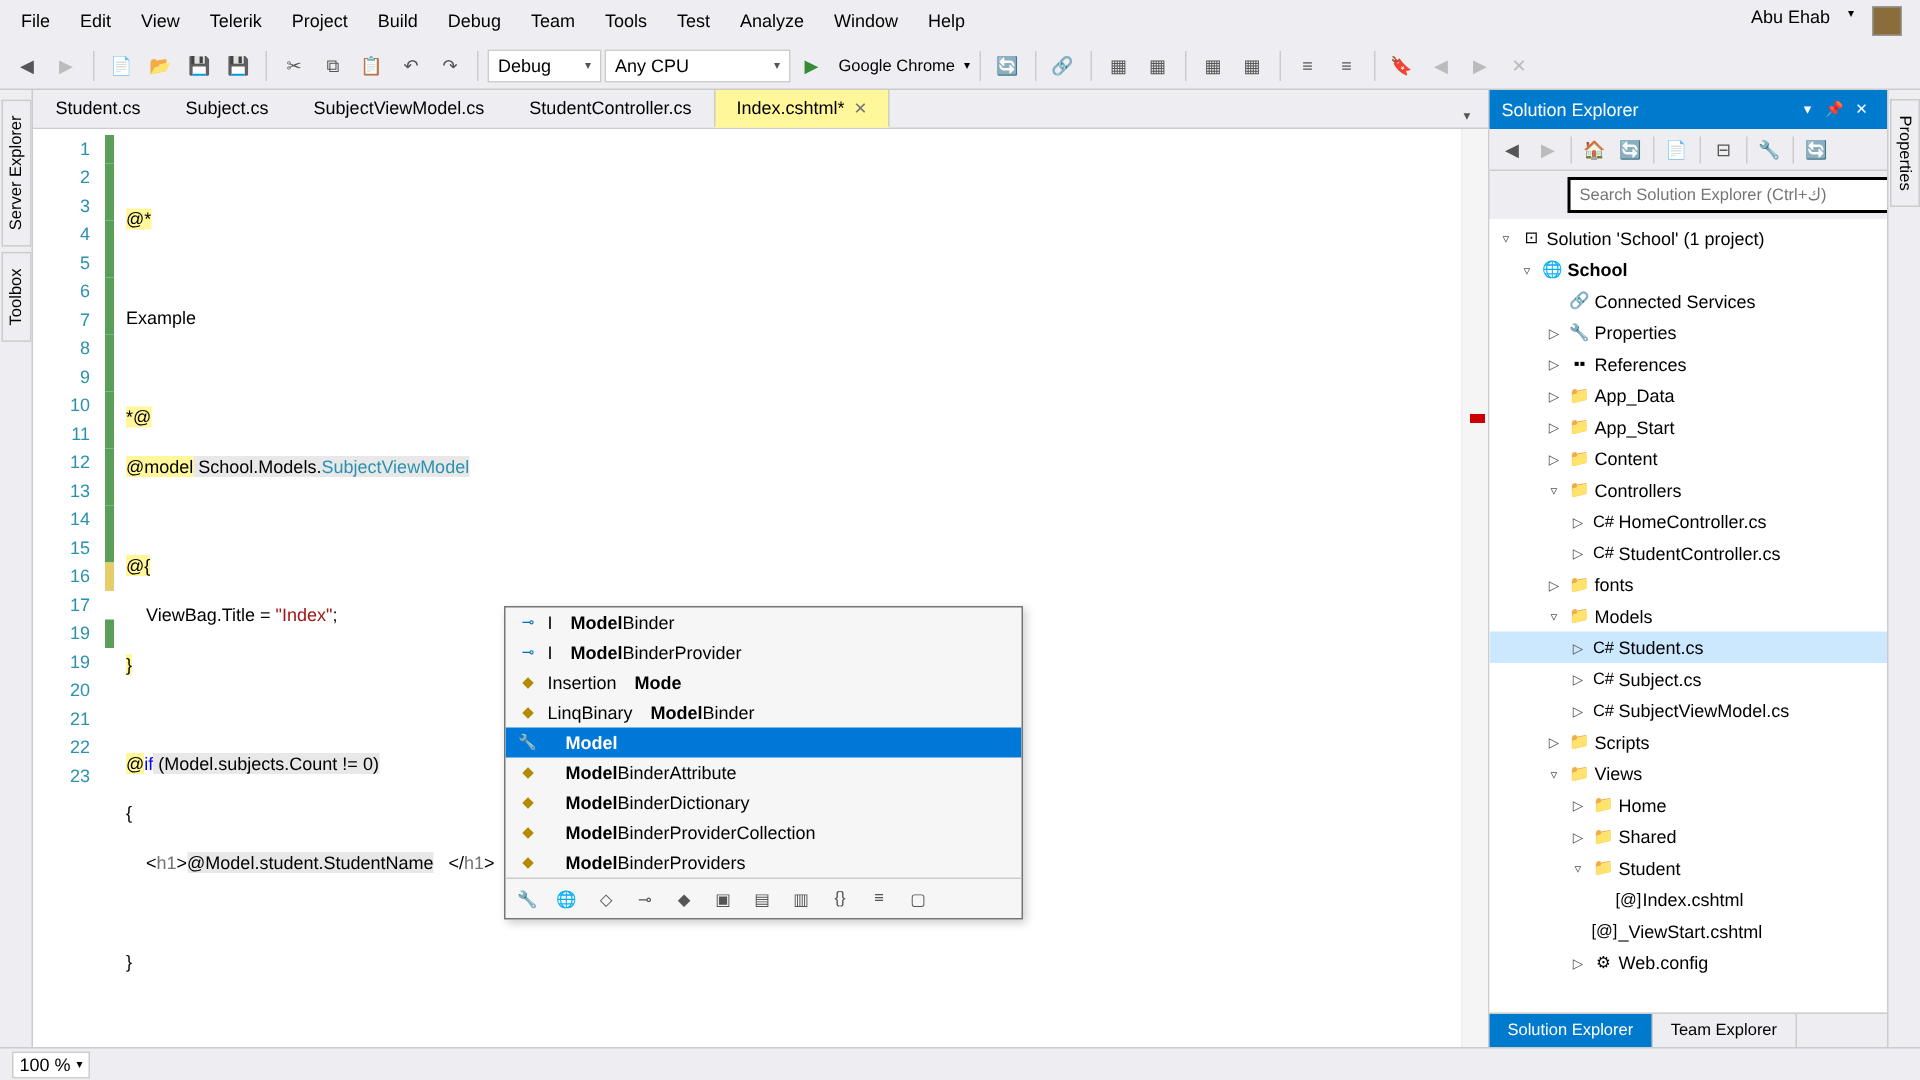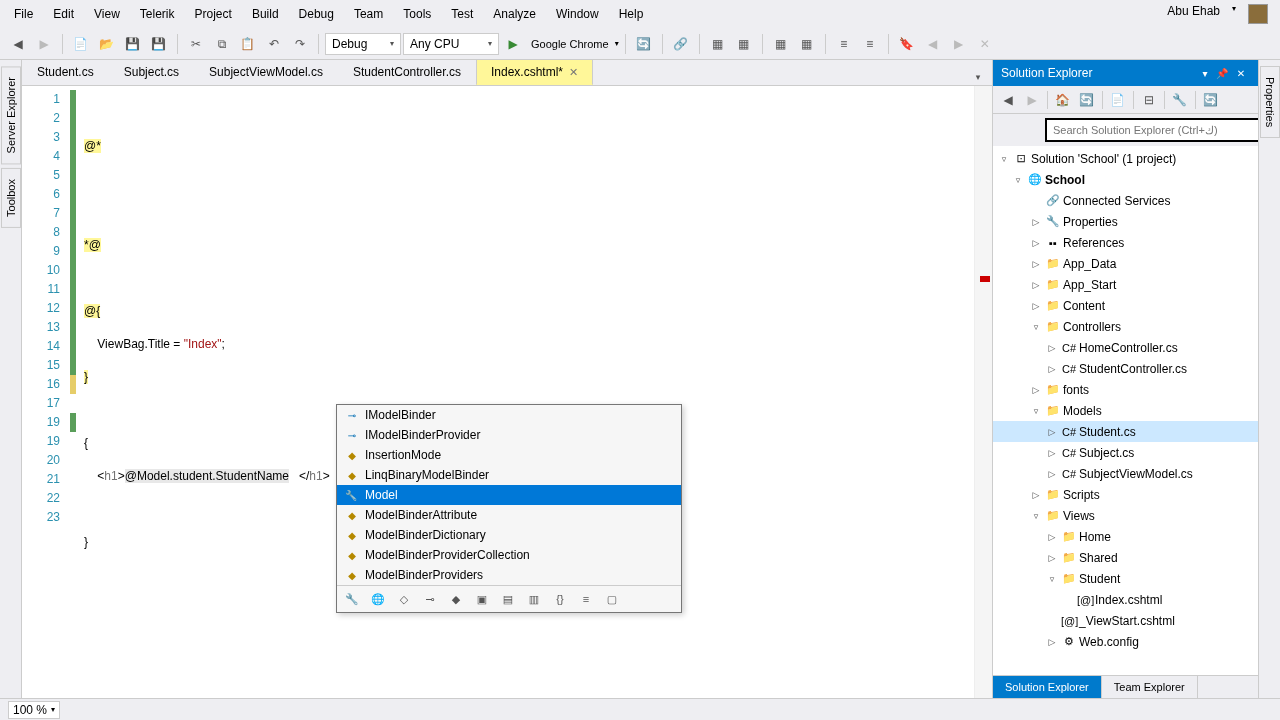--- a/index.html
+++ b/index.html
@@ -57,21 +57,21 @@
 
 
 .intellisense { position: absolute; left: 336px; top: 404px; width: 346px; background: #f6f6f6; border: 1px solid #767676; box-shadow: 2px 2px 6px rgba(0,0,0,0.2); z-index: 50; }
 .isense-list { max-height: 200px; overflow-y: auto; }
 .isense-item { padding: 3px 8px; display: flex; align-items: center; gap: 6px; font-family: "Segoe UI"; font-size: 12px; }
 .isense-item.selected { background: #0078d7; color: #fff; }
 .isense-icon { width: 14px; height: 14px; display: inline-flex; align-items: center; justify-content: center; font-size: 10px; }
 .isense-icon.interface { color: #006db3; }
 .isense-icon.class { color: #b58900; }
 .isense-icon.prop { color: #555; }
-.isense-item .bold { font-weight: normal; }
+.isense-item .bold { font-weight: bold; margin-left: 12px; }
 .isense-filter { border-top: 1px solid #ccc; padding: 4px 6px; display: flex; gap: 8px; }
 .isense-filter .fbtn { width: 18px; height: 18px; display: flex; align-items: center; justify-content: center; font-size: 11px; color: #555; border: 1px solid transparent; }
 
 
 .sol-panel { width: 266px; background: #eeeef2; border-left: 1px solid #ccc; display: flex; flex-direction: column; }
 .sol-title { background: #007acc; color: #fff; padding: 5px 8px; font-size: 11px; display: flex; align-items: center; }
 .sol-title .spacer { flex: 1; }
 .sol-title .tbtn { width: 18px; height: 16px; display: flex; align-items: center; justify-content: center; font-size: 10px; }
 .sol-toolbar { height: 28px; background: #eeeef2; border-bottom: 1px solid #ccc; display: flex; align-items: center; padding: 0 4px; gap: 2px; }
 .sol-toolbar .sbtn { width: 22px; height: 22px; display: flex; align-items: center; justify-content: center; color: #555; font-size: 12px; }
@@ -136,21 +136,21 @@
   <div class="tb-btn">⧉</div>
   <div class="tb-btn">📋</div>
   <div class="tb-btn">↶</div>
   <div class="tb-btn">↷</div>
   <div class="tb-sep"></div>
   <div class="tb-combo" style="width:76px">
       <span>Debug</span>
       <span class="spacer" style="flex:1"></span>
       <span class="arrow">▾</span>
     </div>
-  <div class="tb-combo" style="width:96px">
+  <div class="tb-combo" style="width:124px">
       <span>Any CPU</span>
       <span class="spacer" style="flex:1"></span>
       <span class="arrow">▾</span>
     </div>
   <div class="tb-btn tb-play">▶</div>
   <span style="font-size:11px;padding:0 4px">Google Chrome</span>
   <span style="font-size:8px">▾</span>
   <div class="tb-sep"></div>
   <div class="tb-btn">🔄</div>
   <div class="tb-sep"></div>
@@ -238,27 +238,30 @@
           <div></div>
           <div></div>
           <div></div>
           <div></div>
           <div></div>
         </div>
       <div class="code">
 <div class="ln"></div>
 <div class="ln"><span class="c-razorat">@*</span></div>
 <div class="ln"></div>
+<div class="ln"><span>Example</span></div>
 <div class="ln"></div>
 <div class="ln"><span class="c-razorat">*@</span></div>
+<div class="ln"><span class="c-razorat">@model</span><span class="c-grey"> School.Models.</span><span class="c-type c-grey">SubjectViewModel</span></div>
 <div class="ln"></div>
 <div class="ln"><span class="c-razorat">@{</span></div>
 <div class="ln"><span>    ViewBag.Title = </span><span class="c-str">"Index"</span><span>;</span></div>
 <div class="ln"><span class="c-razorat">}</span></div>
 <div class="ln"></div>
+<div class="ln"><span class="c-razorat">@</span><span class="c-kw">if</span><span class="c-grey"> (Model.subjects.Count != 0)</span></div>
 <div class="ln"><span>{</span></div>
 <div class="ln"><span>    &lt;</span><span class="c-tag">h1</span><span>&gt;</span><span class="c-grey">@Model.student.StudentName</span><span>   &lt;/</span><span class="c-tag">h1</span><span>&gt;</span></div>
 <div class="ln"></div>
 <div class="ln"><span>}</span></div>
 
 
 
 
 
       </div>

